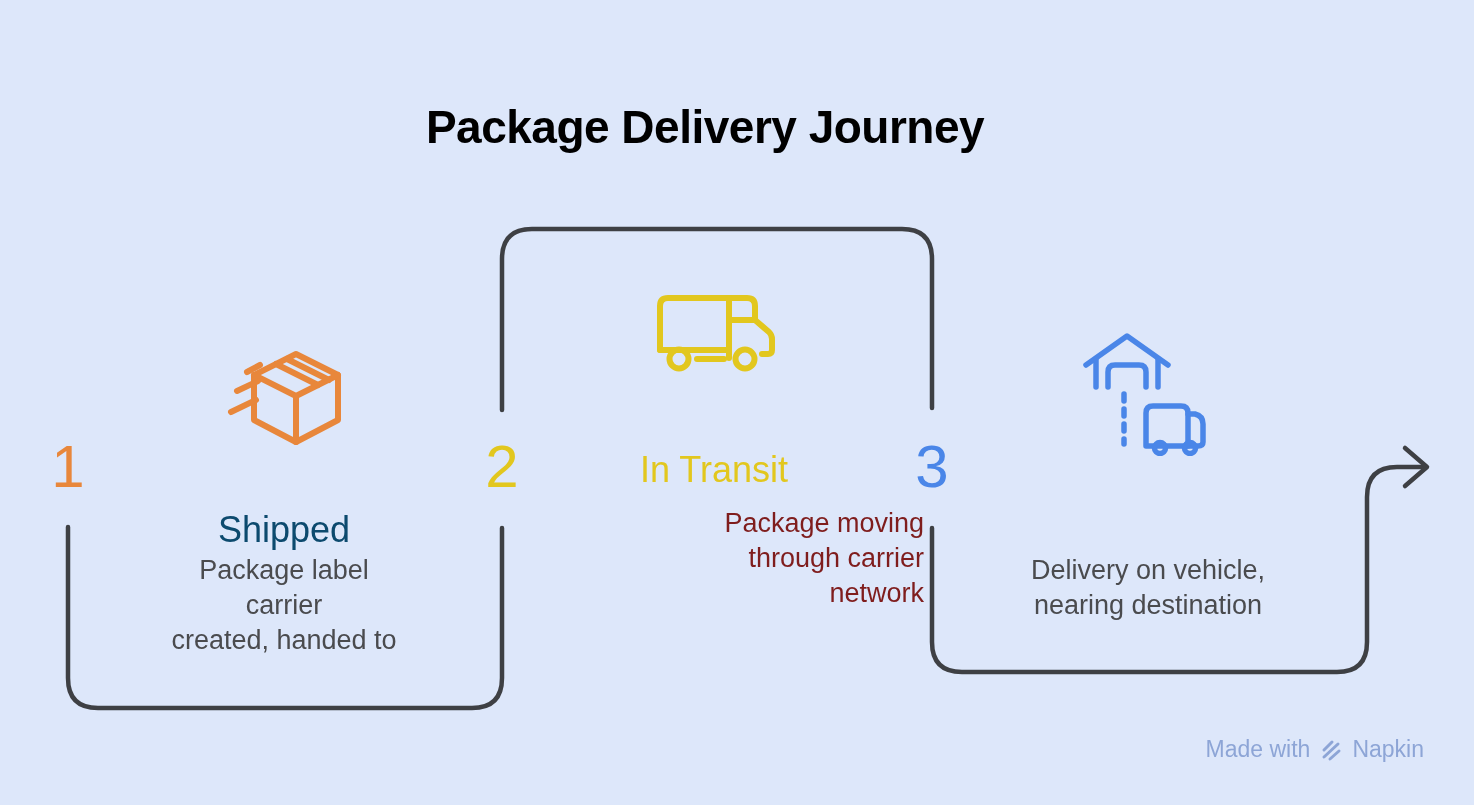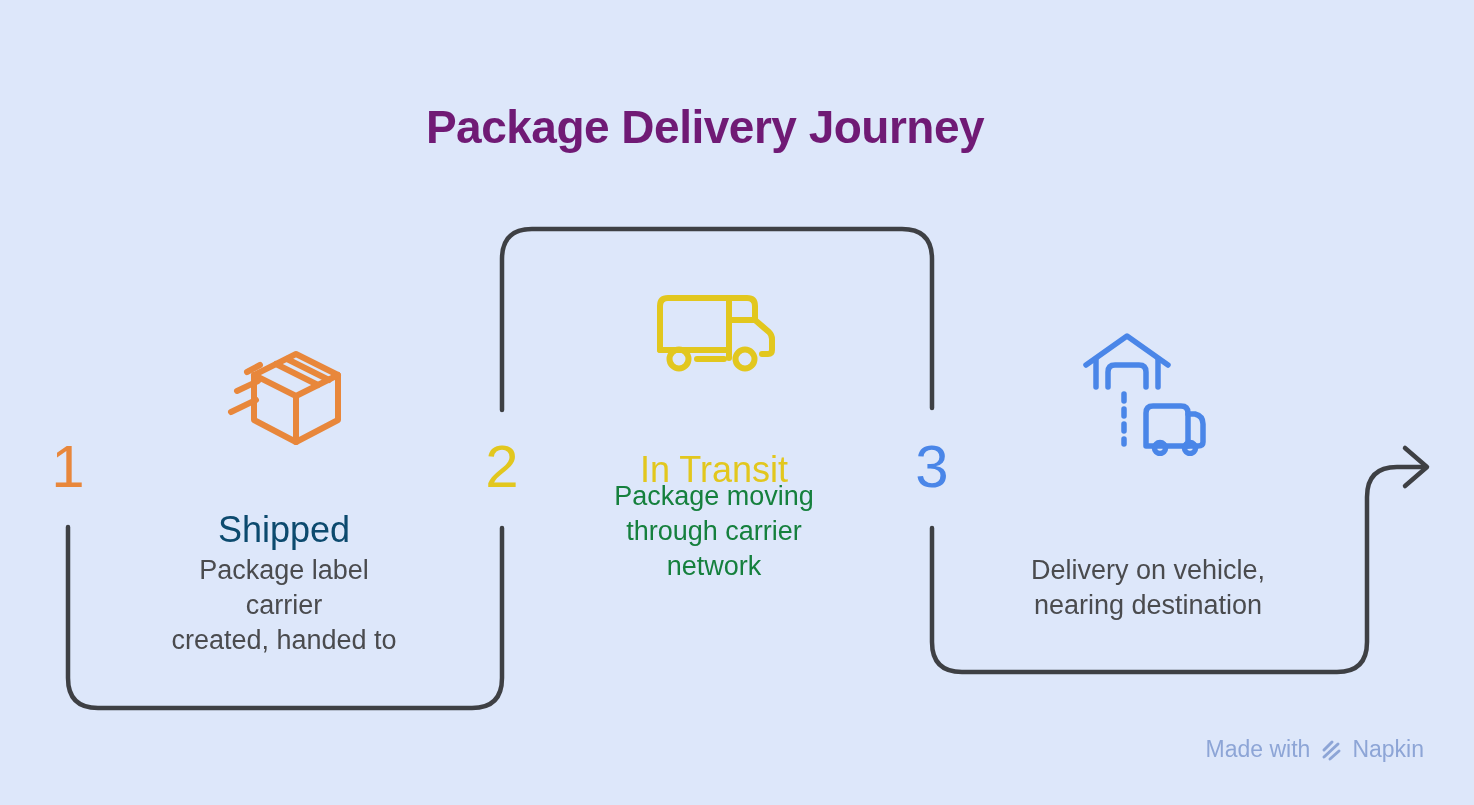--- a/index.html
+++ b/index.html
@@ -63,21 +63,21 @@
     font-size: 23px;
     font-weight: 500;
   }
   .footer .napkin-logo { display: block; }
 </style>
 </head>
 <body>
 
 <div class="canvas" style="background: rgb(221, 231, 250);">
 
-  <div class="page-title" style="color: #701a75;">Package Delivery Journey</div>
+  <div class="page-title" style="color: #000000;">Package Delivery Journey</div>
 
   <svg class="connector-svg" style="left: 0px; top: 0px; color: rgb(62, 64, 68);" width="1474" height="805" viewBox="0 0 1474 805">
     <g fill="none" stroke="currentColor" stroke-width="4.5" stroke-linecap="round" stroke-linejoin="round">
       <path d="M 68 527 L 68 678 Q 68 708 98 708 L 472 708 Q 502 708 502 678 L 502 528"></path>
       <path d="M 502 410 L 502 259 Q 502 229 532 229 L 902 229 Q 932 229 932 259 L 932 408"></path>
       <path d="M 932 528 L 932 642 Q 932 672 962 672 L 1337 672 Q 1367 672 1367 642 L 1367 497 Q 1367 467 1397 467 L 1423 467"></path>
       <path d="M 1405 448 L 1427 467 L 1405 486"></path>
     </g>
   </svg>
 
@@ -114,21 +114,21 @@
       <path d="M 77 30 L 103 30"></path>
       <path d="M 103 30 L 117 42 Q 120 45 120 49 L 120 60 Q 120 64 116 64 L 110 64"></path>
       <circle cx="27" cy="69" r="9.5"></circle>
       <circle cx="93" cy="69" r="9.5"></circle>
       <path d="M 45 69 L 72 69"></path>
     </g>
   </svg>
 
   <div class="step-label" style="left: 504px; top: 423px; color: rgb(226, 199, 30);">In Transit</div>
 
-  <div class="step-desc" style="left: 504px; top: 479px; color: #15803d;">
+  <div class="step-desc" style="left: 504px; top: 506px; color: #7f1d1d; text-align: right;">
     <div>Package moving</div>
     <div>through carrier</div>
     <div>network</div>
   </div>
 
   <div class="step-number" style="left: 900px; top: 437px; color: rgb(74, 134, 232);">3</div>
 
   <svg class="icon-svg" style="left: 1082px; top: 332px; color: rgb(74, 134, 232);" width="132" height="124" viewBox="0 0 132 124">
     <g fill="none" stroke="currentColor" stroke-width="5.5" stroke-linecap="round" stroke-linejoin="round">
       <path d="M 4 33 L 45 4 L 86 33"></path>

